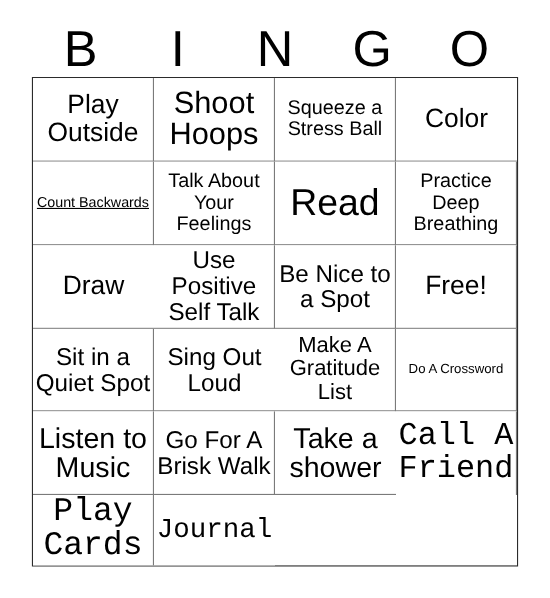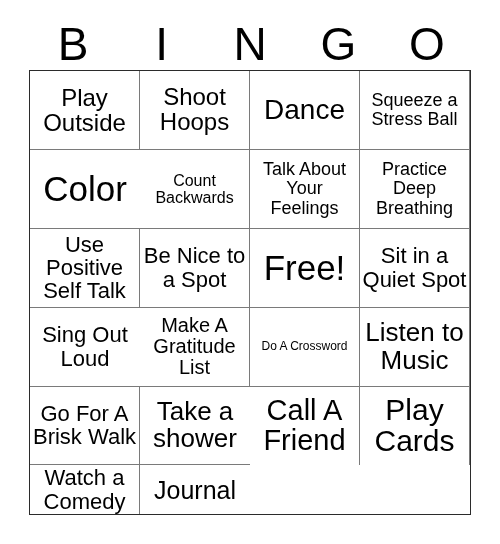--- a/index.html
+++ b/index.html
@@ -65,36 +65,36 @@
     border-right: 1px solid #7a7a7a;
     border-bottom: 1px solid #7a7a7a;
     display: flex;
     align-items: center;
     justify-content: center;
     overflow: hidden;
     padding: 1px 2px;
     background: #ffffff;
   }
   .cell.col-last { border-right: none; }
-  .cell.row-last { border-bottom: none; }
+  .cell.row-last { border-bottom: none; font-family: Liberation Mono, monospace; }
 
   .cell-text {
     display: block;
     width: 100%;
     text-align: center;
     line-height: 1.04;
     font-weight: 400;
     color: #000000;
     word-break: normal;
     hyphens: none;
     user-select: none;
   }
 
   
-  .fs-xxl { font-size: 35px; line-height: 1.02; }
+  .fs-xxl { font-size: 24px; line-height: 1.02; }
   .fs-xl  { font-size: 30px; line-height: 1.03; }
   .fs-lg  { font-size: 26px; line-height: 1.05; }
   .fs-md  { font-size: 22px; line-height: 1.06; }
   .fs-sm  { font-size: 18px; line-height: 1.08; }
 </style>
 </head>
 <body>
 
 <div id="card">
 
@@ -104,39 +104,42 @@
     <div class="header-letter">N</div>
     <div class="header-letter">G</div>
     <div class="header-letter">O</div>
   </div>
 
   <div id="grid">
       <div class="cell">
         <span class="cell-text fs-lg" style="font-size: 24px;">Play Outside</span>
       </div>
       <div class="cell">
-        <span class="cell-text fs-xl" style="font-size: 24px;">Shoot Hoops</span>
-      </div>
-      <div class="cell">
-        <span class="cell-text fs-xxl" style="font-size: 28px;">Dance</span>
+        <span class="cell-text fs-xl" style="font-size: 28px;">Shoot Hoops</span>
       </div>
       <div class="cell">
         <span class="cell-text fs-sm">Squeeze a Stress Ball</span>
       </div>
       <div class="cell col-last">
         <span class="cell-text fs-xxl">Color</span>
       </div>
       <div class="cell">
-        <span class="cell-text fs-sm" style="font-size: 16px;">Count Backwards</span>
+        <span class="cell-text fs-sm" style="font-size: 13px; text-decoration: underline;">Count Backwards</span>
       </div>
       <div class="cell">
         <span class="cell-text fs-sm">Talk About Your Feelings</span>
       </div>
       <div class="cell">
+        <span class="cell-text fs-xxl" style="font-size: 34px;">Read</span>
+      </div>
+      <div class="cell">
         <span class="cell-text fs-sm">Practice Deep Breathing</span>
+      </div>
+      <div class="cell col-last">
+        <span class="cell-text fs-xxl">Draw</span>
       </div>
       <div class="cell">
         <span class="cell-text fs-md">Use Positive Self Talk</span>
       </div>
       <div class="cell">
         <span class="cell-text fs-md">Be Nice to a Spot</span>
       </div>
       <div class="cell">
         <span class="cell-text fs-xxl">Free!</span>
       </div>
@@ -160,21 +163,18 @@
       </div>
       <div class="cell col-last">
         <span class="cell-text fs-lg">Take a shower</span>
       </div>
       <div class="cell row-last">
         <span class="cell-text fs-xl" style="font-size: 29px;">Call A Friend</span>
       </div>
       <div class="cell row-last">
         <span class="cell-text fs-xl">Play Cards</span>
       </div>
-      <div class="cell row-last">
-        <span class="cell-text fs-md">Watch a Comedy</span>
-      </div>
       <div class="cell col-last row-last">
         <span class="cell-text fs-lg" style="font-size: 25px;">Journal</span>
       </div>
     </div>
 
 </div>
 
 </body></html>

